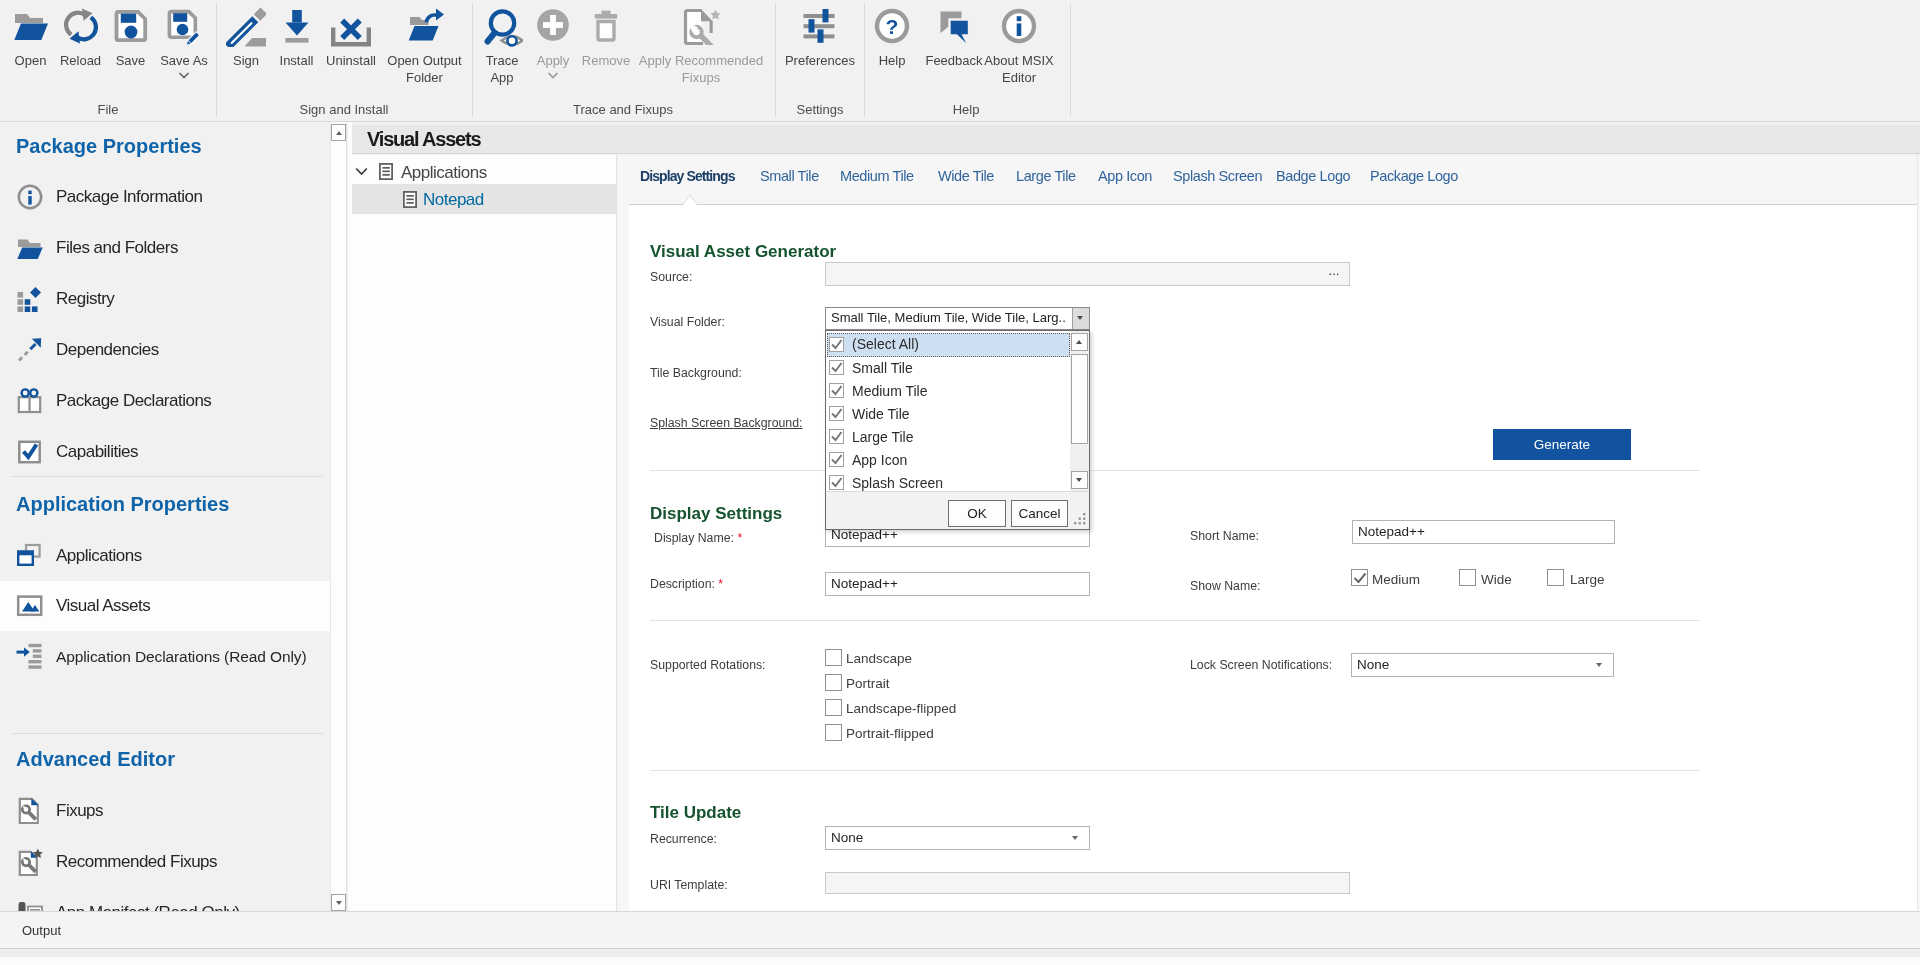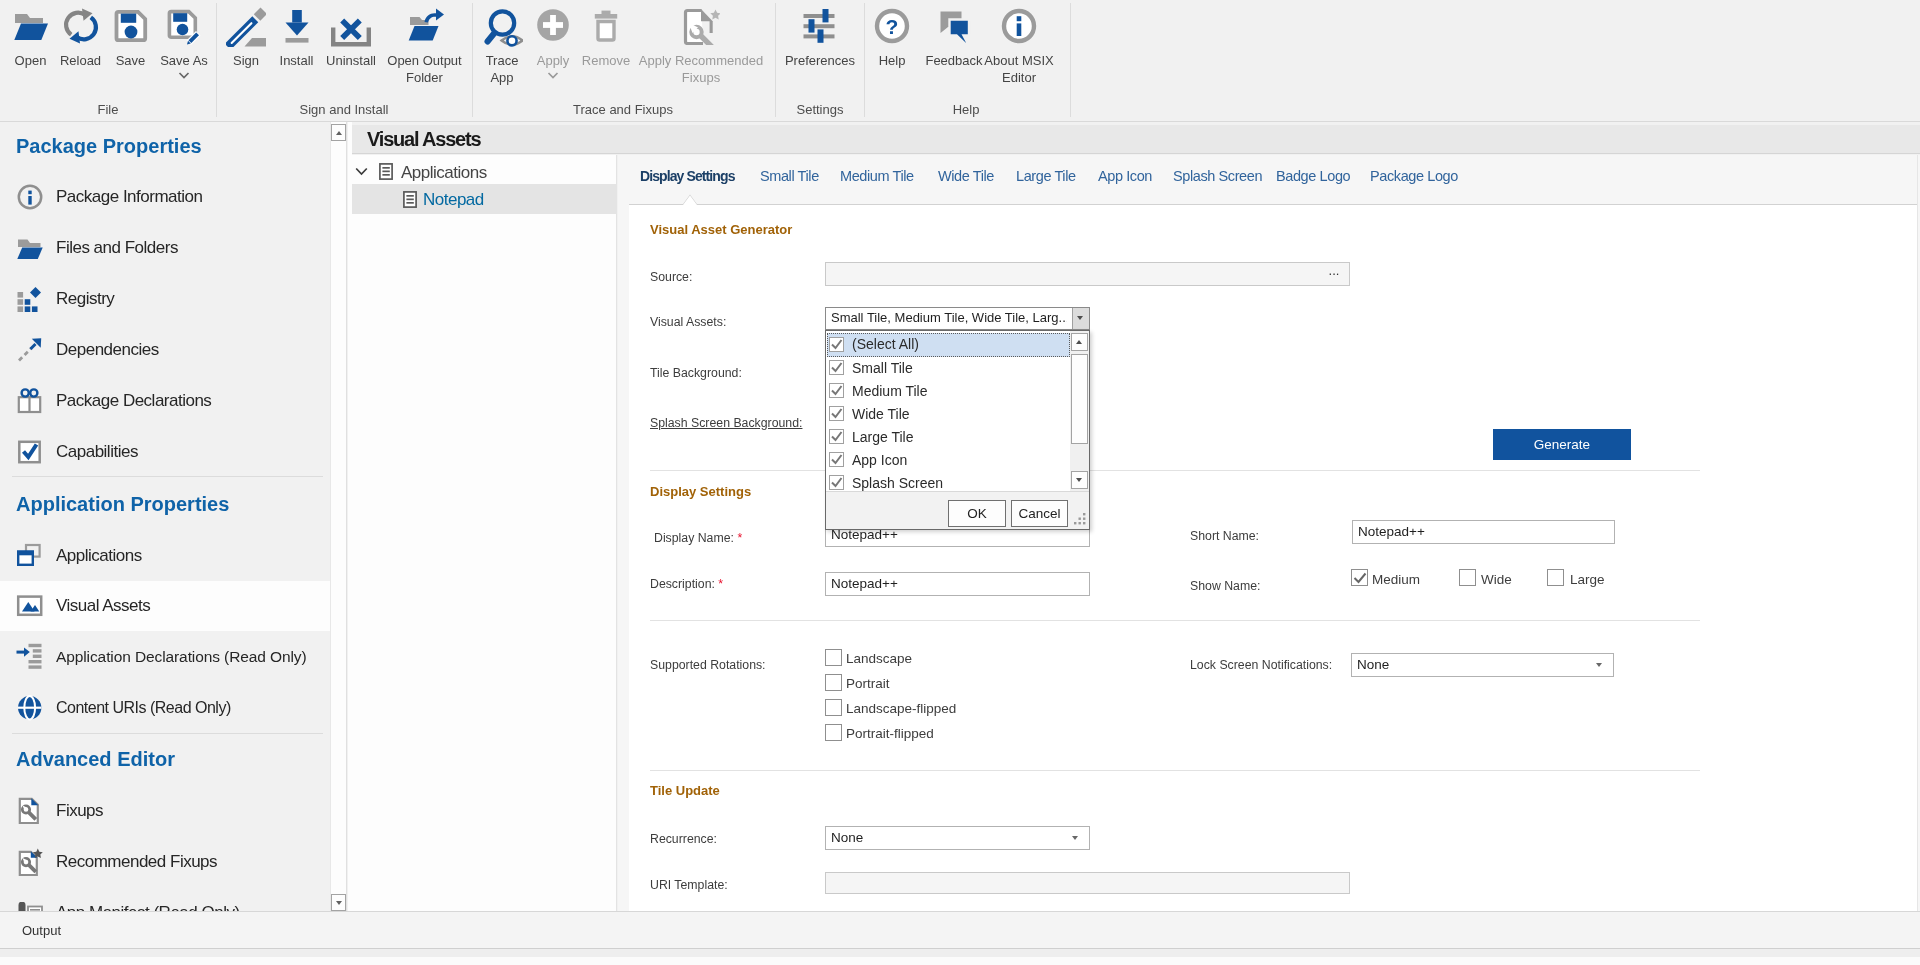--- a/index.html
+++ b/index.html
@@ -11,21 +11,21 @@
   .rlabel { white-space:pre-line; }
   .gsep { position:absolute; top:3px; height:114px; width:1px; background:#dcdcdc; }
   .glabel { position:absolute; top:102px; font-size:13px; color:#4d4d4d; text-align:center; }
   .snavh { position:absolute; left:16px; font-size:20px; font-weight:bold; color:#0f63a8; }
   .snavi { position:absolute; left:0; width:330px; height:50px; }
   .snavi .lbl { position:absolute; left:56px; top:50%; transform:translateY(-50%); font-size:17px; color:#262626; white-space:nowrap; letter-spacing:-0.5px; }
   .snavi svg { position:absolute; left:16px; top:50%; transform:translateY(-50%); }
   .ssep { position:absolute; left:12px; width:311px; height:1px; background:#dcdcdc; }
   .tab { position:absolute; top:168px; font-size:14.5px; color:#31649c; letter-spacing:-0.4px; }
   .lab { position:absolute; font-size:12.3px; color:#3d3d3d;text-align:right; }
-  .shead { position:absolute; font-size:13px; font-weight:bold; color:#a16207; }
+  .shead { position:absolute; font-size:17px; font-weight:bold; color:#14532d;margin-top:20px; }
   .csep { position:absolute; left:650px; width:1050px; height:1px; background:#e2e2e2; }
   .tfield { position:absolute; background:#fff; border:1px solid #b2b2b2; font-size:13.5px; color:#1f1f1f; padding-left:5px; }
   .dfield { position:absolute; background:#f5f5f5; border:1px solid #c9c9c9; }
   .cbx { position:absolute; width:17px; height:17px; background:#fff; border:1px solid #8f8f8f; }
   .darr { position:absolute; width:0; height:0; border-left:3.8px solid transparent; border-right:3.8px solid transparent; border-top:4.6px solid #686868; }
   .prow { position:absolute; left:0; width:243px; height:23px; }
   .pcb { position:absolute; left:2px; top:3.5px; width:15px; height:15px; background:#fff; border:1px solid #a0a0a0; }
   .pcb svg { position:absolute; left:0; top:0; }
   .ptx { position:absolute; left:25px; top:3px; }
 </style>
@@ -285,28 +285,20 @@
       <rect x="0.5" y="7.6" width="8.5" height="3" fill="#11539d"></rect>
         <path d="M8 4.5 L13.8 9.1 L8 13.7 Z" fill="#11539d"></path>
       <rect x="12.5" y="0.8" width="13" height="3.4" fill="#9b9b9b"></rect>
       <rect x="16.8" y="6.2" width="8.7" height="3.4" fill="#9b9b9b"></rect>
       <rect x="16.8" y="11.6" width="8.7" height="3.4" fill="#9b9b9b"></rect>
       <rect x="12.5" y="17" width="13" height="3.4" fill="#9b9b9b"></rect>
       <rect x="12.5" y="22.4" width="13" height="3.4" fill="#9b9b9b"></rect>
     </svg>
     <span class="lbl" style="font-size:15.5px;letter-spacing:-0.1px;">Application Declarations (Read Only)</span>
   </div>
-  <div class="snavi" style="top:683px;">
-    <svg width="28" height="28">
-      <circle cx="13.7" cy="13.7" r="11.7" fill="#11539d"></circle>
-      <ellipse cx="13.7" cy="13.7" rx="5.4" ry="11.7" fill="none" stroke="#fff" stroke-width="2"></ellipse>
-      <rect x="2" y="12.6" width="23.4" height="2.2" fill="#fff"></rect>
-    </svg>
-    <span class="lbl" style="font-size:16px;">Content URIs (Read Only)</span>
-  </div>
 
   <div class="ssep" style="top:733px;"></div>
   <div class="snavh" style="top:748px;">Advanced Editor</div>
 
   <div class="snavi" style="top:786px;">
     <svg width="28" height="28">
       <path d="M3.8 1.8 h12 l6 6 V26 H3.8 z" fill="#fff" stroke="#8f8f8f" stroke-width="2.2"></path>
       <path d="M15.3 1.3 l7 7 h-7 z" fill="#11539d"></path>
       <circle cx="10" cy="12.5" r="3.7" fill="none" stroke="#787878" stroke-width="2.7"></circle>
       <path d="M6.5 8.5 L11.3 10.7 L8.6 13.4 Z" fill="#fff"></path>
@@ -388,21 +380,21 @@
   <div class="tab" style="left:1370px;">Package Logo</div>
 
   <div class="abs" style="left:1917px;top:155px;width:1px;height:756px;background:#e6e6e6;"></div>
 
   <div class="shead" style="left:650px;top:222px;">Visual Asset Generator</div>
 
   <div class="lab" style="left:650px;top:270px;">Source:</div>
   <div class="dfield" style="left:825px;top:262px;width:525px;height:24px;"></div>
   <div class="abs" style="left:1322px;top:263px;width:24px;height:20px;font-size:13px;color:#333;text-align:center;">...</div>
 
-  <div class="lab" style="left:650px;top:315px;">Visual Assets:</div>
+  <div class="lab" style="left:650px;top:315px;">Visual Folder:</div>
 
   <div class="lab" style="left:650px;top:366px;">Tile Background:</div>
   <div class="lab" style="left:650px;top:416px;text-decoration:underline;">Splash Screen Background:</div>
 
   <div class="abs" style="left:1493px;top:429px;width:138px;height:31px;background:#11539e;color:#fff;font-size:13.5px;text-align:center;line-height:31px;">Generate</div>
 
   <div class="csep" style="top:470px;"></div>
   <div class="shead" style="left:650px;top:484px;">Display Settings</div>
 
   <div class="lab" style="left:654px;top:531px;">Display Name: <span style="color:#e8112d;">*</span></div>

